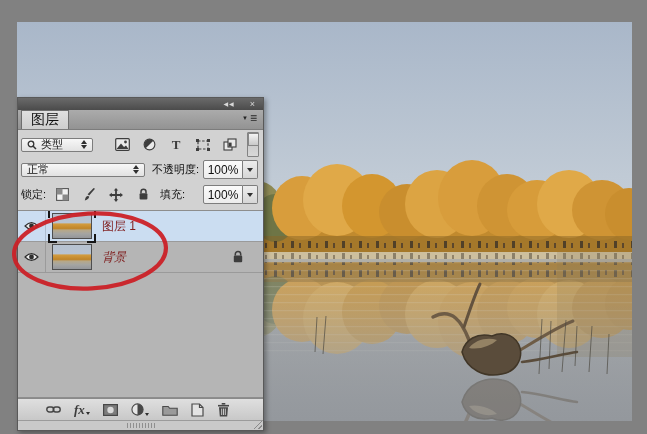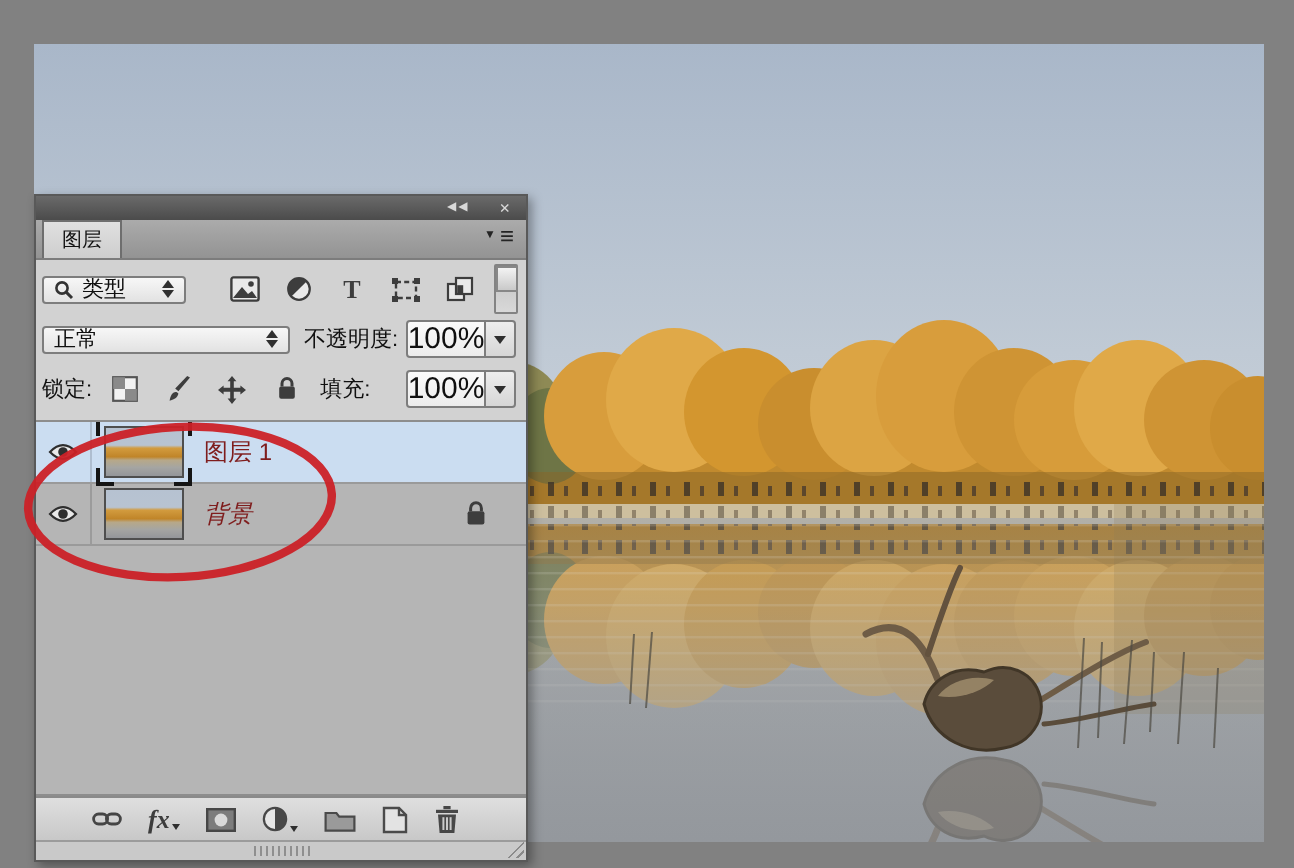--- a/index.html
+++ b/index.html
@@ -26,21 +26,21 @@
        display:flex;justify-content:flex-end;align-items:center;gap:15px;padding:0 8px;flex:0 0 auto;}
   .hdr .glyph{color:#d8d8d8;line-height:1;}
   .collapse-glyph{font-size:6px;letter-spacing:1px;}
   .close-glyph{font-size:9px;}
 
   .tabstrip{height:20px;flex:0 0 auto;background:linear-gradient(#ababab,#939393);
             border-bottom:1px solid #7c7c7c;display:flex;align-items:flex-end;position:relative;box-sizing:border-box;}
   .tab{margin-left:3px;height:19px;box-sizing:border-box;padding:0 9px;
        background:linear-gradient(#e0e0e0,#cecece);
        border:1px solid #6e6e6e;border-bottom:none;
-       font-size:10px;color:#101010;display:flex;align-items:center;}
+       font-size:14px;color:#101010;display:flex;align-items:center;}
   .menu-btn{position:absolute;right:6px;top:3px;display:flex;align-items:center;gap:2px;color:#242424;cursor:default;}
   .menu-arrow{font-size:6px;line-height:1;}
   .menu-lines{font-size:12px;font-weight:bold;line-height:10px;}
 
   .controls{flex:0 0 auto;background:#d2d2d2;padding:2px 3px 3px;border-bottom:1px solid #8d8d8d;}
   .crow{height:25px;display:flex;align-items:center;position:relative;}
   .combo{height:14px;box-sizing:border-box;background:linear-gradient(#f7f7f7,#e2e2e2);
          border:1px solid #7d7d7d;border-radius:2px;display:flex;align-items:center;
          font-size:11px;color:#101010;padding:0 5px;text-align:center;}
   .combo .spin{margin-left:auto;display:flex;flex-direction:column;gap:1px;padding-left:5px;}
@@ -52,21 +52,21 @@
   .flabel{font-size:11px;color:#101010;white-space:nowrap;}
   .ficons{display:flex;gap:9px;margin-left:20px;align-items:center;}
   .icon-btn{width:18px;height:17px;display:flex;align-items:center;justify-content:center;}
   .toggle{position:absolute;right:1px;top:0;width:12px;height:25px;border:1px solid #838383;
           background:linear-gradient(#c0c0c0,#d8d8d8);border-radius:1px;box-sizing:border-box;}
   .toggle .knob{position:absolute;left:0px;top:0px;width:9px;height:11px;
           background:linear-gradient(#f3f3f3,#c9c9c9);border:1px solid #878787;}
   .valgroup{margin-left:auto;margin-right:2px;display:flex;align-items:center;}
   .valbox{width:40px;height:19px;box-sizing:border-box;background:linear-gradient(#fbfbfb,#ececec);
           border:1px solid #7d7d7d;border-radius:2px 0 0 2px;display:flex;align-items:center;justify-content:center;
-          font-size:15px;color:#101010;}
+          font-size:12px;color:#101010;}
   .arrowbtn{width:15px;height:19px;box-sizing:border-box;border:1px solid #7d7d7d;border-left:none;border-radius:0 2px 2px 0;
           background:linear-gradient(#ededed,#d6d6d6);display:flex;align-items:center;justify-content:center;}
   .lockicons{display:flex;gap:9px;margin-left:7px;align-items:center;}
   .filllabel{margin-left:8px;}
 
   .layerlist{flex:1 1 auto;background:#b5b5b5;display:flex;flex-direction:column;border-bottom:1px solid #8d8d8d;overflow:hidden;}
   .lrow{height:31px;flex:0 0 auto;display:flex;align-items:center;border-bottom:1px solid #9a9a9a;box-sizing:border-box;}
   .lrow.selected{background:#cbddf1;}
   .eyecell{width:27px;align-self:stretch;display:flex;align-items:center;justify-content:center;
            border-right:1px solid rgba(0,0,0,.14);}

